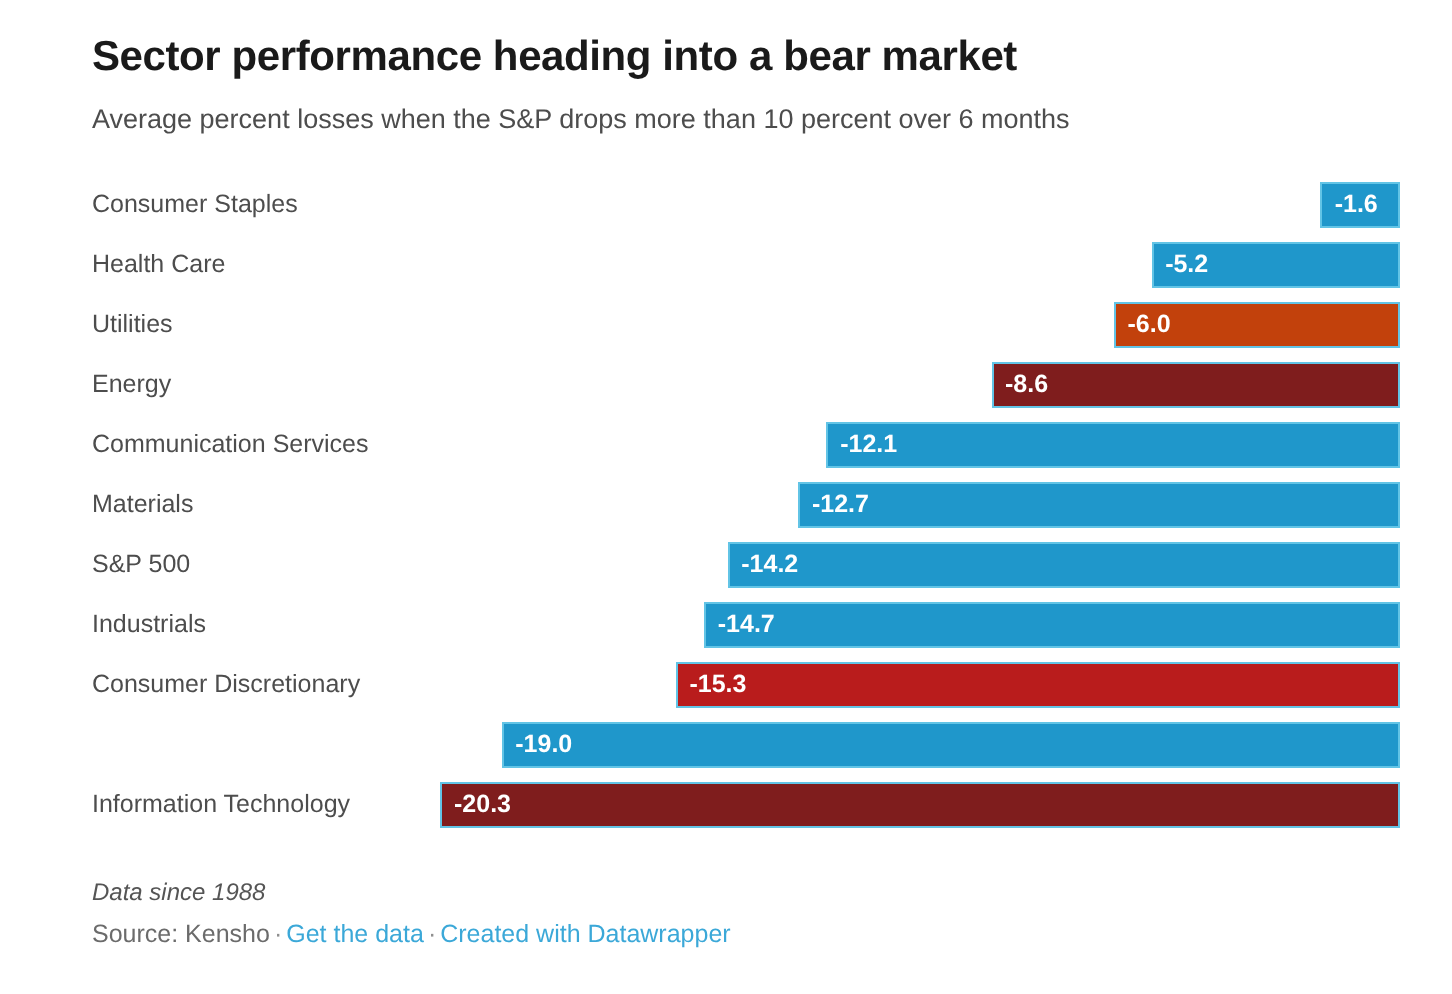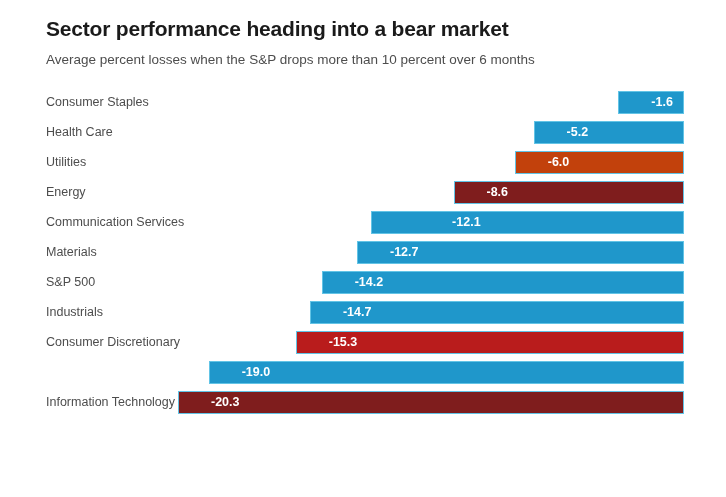--- a/index.html
+++ b/index.html
@@ -64,29 +64,28 @@
   }
   .bar-track {
     position: absolute;
     left: 176px;
     right: 0;
     top: 0;
     height: 30px;
   }
   .bar {
     position: absolute;
-    right: 16px;
+    right: 0;
     top: 4px;
     height: 21px;
     background: #1f97cb;
     border: 1px solid #62c4e6;
     box-sizing: content-box;
     display: flex;
     align-items: center;
-    padding-left: 26px;
   }
   .bar-value {
     color: #ffffff;
     font-size: 12.5px;
     font-weight: bold;
     padding-left: 6px;
     white-space: nowrap;
     line-height: 1;
   }
   .chart-footer {
@@ -156,21 +155,21 @@
         <div class="bar-track">
           <div class="bar" style="width: 202.502px; background: #7f1d1d; border-color: rgb(98, 196, 230);">
             <span class="bar-value" style="color: rgb(255, 255, 255);">-8.6</span>
           </div>
         </div>
       </div>
       <div class="bar-row">
         <div class="bar-label">Communication Services</div>
         <div class="bar-track">
           <div class="bar" style="width: 284.916px; background: rgb(31, 151, 203); border-color: rgb(98, 196, 230);">
-            <span class="bar-value" style="color: rgb(255, 255, 255); margin-left: 48px;">-12.1</span>
+            <span class="bar-value" style="color: rgb(255, 255, 255);">-12.1</span>
           </div>
         </div>
       </div>
       <div class="bar-row">
         <div class="bar-label">Materials</div>
         <div class="bar-track">
           <div class="bar" style="width: 299.044px; background: rgb(31, 151, 203); border-color: rgb(98, 196, 230);">
             <span class="bar-value" style="color: rgb(255, 255, 255);">-12.7</span>
           </div>
         </div>
@@ -209,14 +208,20 @@
       <div class="bar-row">
         <div class="bar-label">Information Technology</div>
         <div class="bar-track">
           <div class="bar" style="width: 478px; background: #7f1d1d; border-color: rgb(98, 196, 230);">
             <span class="bar-value" style="color: rgb(255, 255, 255);">-20.3</span>
           </div>
         </div>
       </div>
     </div>
 
+  <div class="chart-footer">
+    <div class="footer-note">Data since 1988</div>
+    <div class="footer-source">
+      <span>Source: Kensho</span><span class="sep">·</span><a href="#">Get the data</a><span class="sep">·</span><a href="#">Created with Datawrapper</a>
+    </div>
+  </div>
 
 </div>
 
 </body></html>

